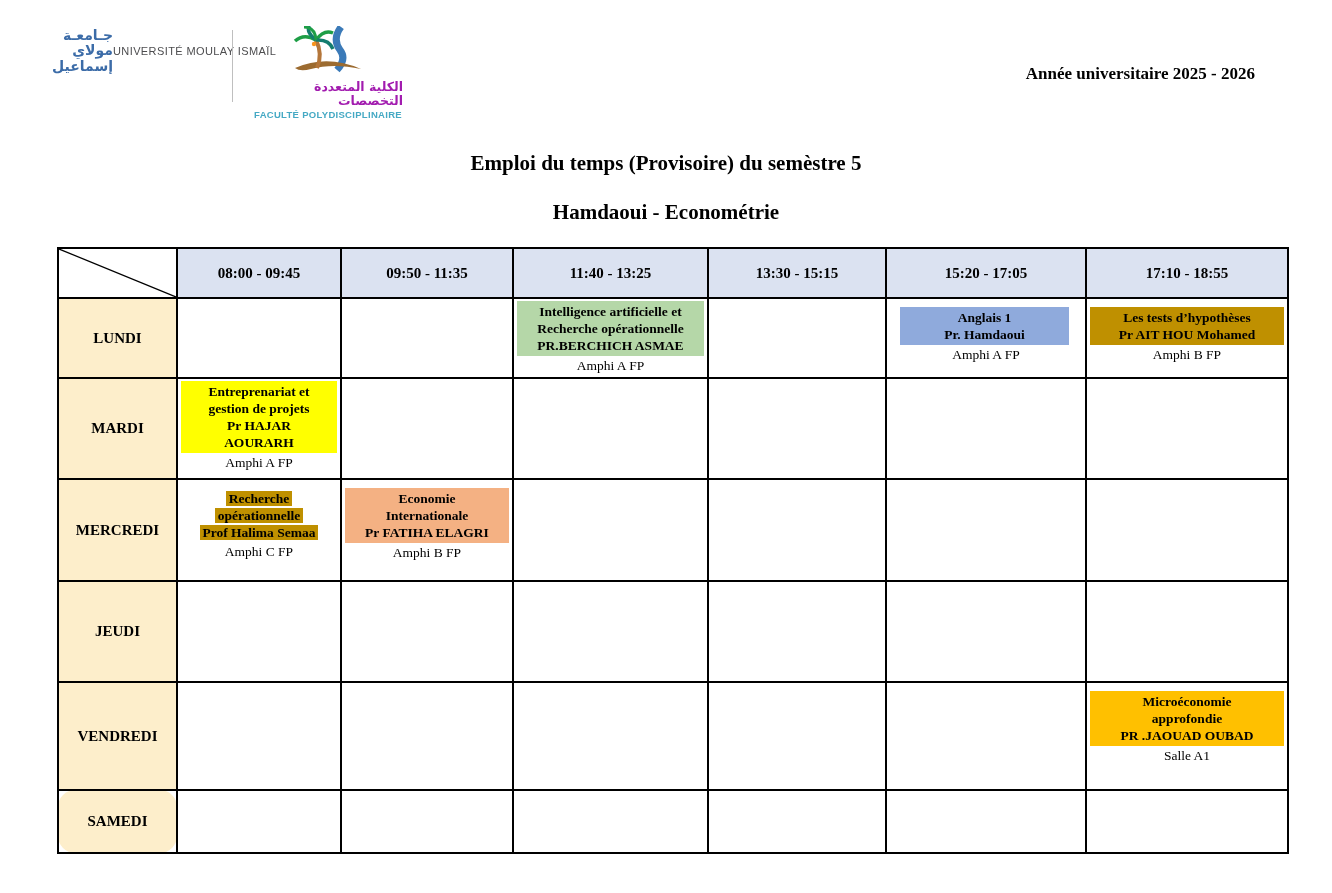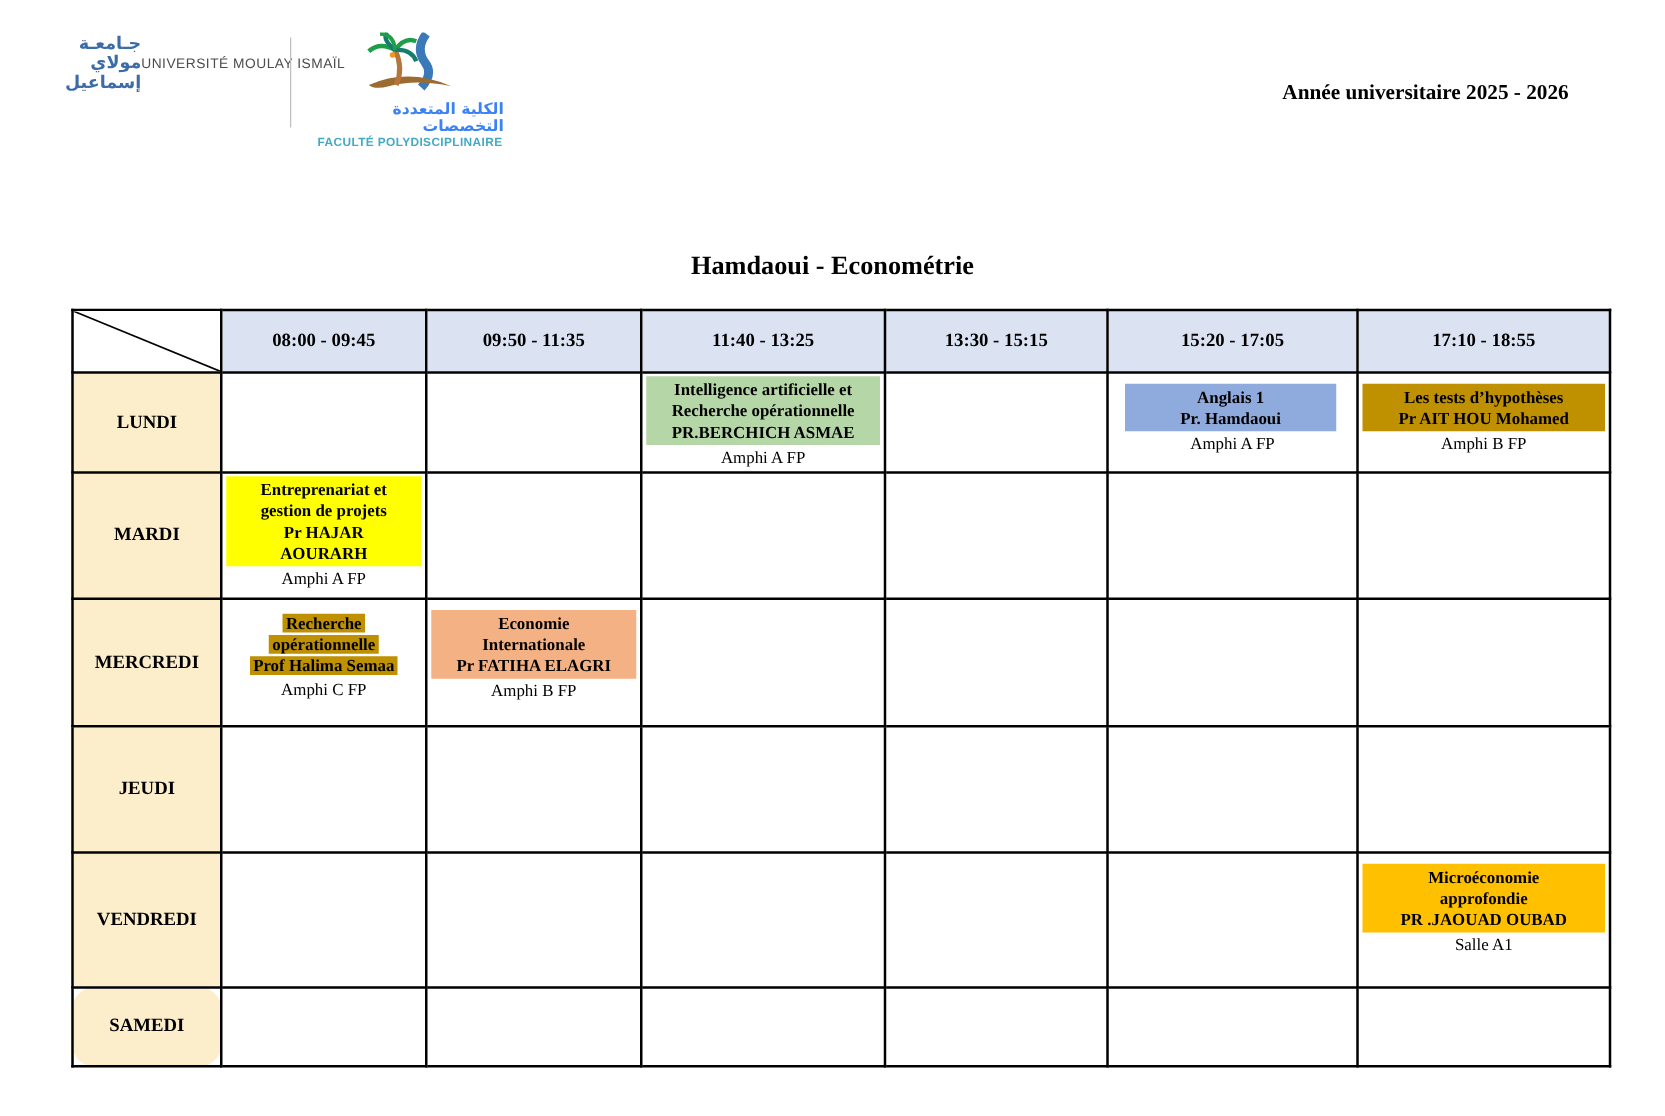--- a/index.html
+++ b/index.html
@@ -13,21 +13,21 @@
   }
   .page { position: relative; width: 1332px; height: 893px; }
 
   
   .brand-row { position: absolute; top: 26px; left: 52px; display: flex; align-items: flex-start; }
   .umi-block { display: flex; align-items: center; width: 162px; }
   .umi-arabic { font-family: "DejaVu Sans", sans-serif; font-size: 14px; font-weight: bold; color: #3c6ca8; margin-top: 2px; line-height: 1.1; direction: rtl; }
   .umi-latin { font-family: "Liberation Sans", sans-serif; font-size: 11px; color: #4d4d4f; letter-spacing: 0.4px; white-space: nowrap; margin-top: 1px; }
   .logo-divider { width: 1px; height: 72px; background: #bfbfbf; margin: 4px 20px 0 18px; }
   .fp-block { display: flex; flex-direction: column; align-items: center; width: 150px; }
-  .fp-arabic { font-family: "DejaVu Sans", sans-serif; font-size: 12.5px; font-weight: bold; color: #3b82f6; line-height: 1.1; direction: rtl; }
+  .fp-arabic { font-family: "DejaVu Sans", sans-serif; font-size: 12.5px; font-weight: bold; color: #a21caf; line-height: 1.1; direction: rtl; }
   .fp-latin { font-family: "Liberation Sans", sans-serif; font-size: 9.5px; font-weight: bold; color: #45a9c4; letter-spacing: 0.3px; white-space: nowrap; margin-top: 1px; }
   .year-label { position: absolute; top: 64px; right: 77px; font-size: 17px; font-weight: bold; }
 
   
   .title-main { position: absolute; top: 151px; left: 0; width: 100%; text-align: center; font-size: 21px; font-weight: bold; }
   .title-sub  { position: absolute; top: 200px; left: 0; width: 100%; text-align: center; font-size: 21px; font-weight: bold; }
 
   
   table.tt {
     position: absolute; left: 57px; top: 247px;
@@ -90,20 +90,21 @@
         <path d="M27 14 q-1 -13 -12 -13" fill="none" stroke="#1e9e46" stroke-width="3"></path>
         <circle cx="25" cy="18" r="2.2" fill="#f7941e"></circle>
       </svg>
       <div class="fp-arabic">الكلية المتعددة التخصصات</div>
       <div class="fp-latin">FACULTÉ POLYDISCIPLINAIRE</div>
     </div>
   </div>
 
   <div class="year-label">Année universitaire 2025 - 2026</div>
 
+  <div class="title-main">Emploi du temps (Provisoire) du semèstre 5</div>
   <div class="title-sub">Hamdaoui - Econométrie</div>
 
   <table class="tt">
     <colgroup>
       <col style="width:119px">
         <col style="width:164px">
         <col style="width:172px">
       <col style="width:195px">
         <col style="width:178px">
         <col style="width:200px">

